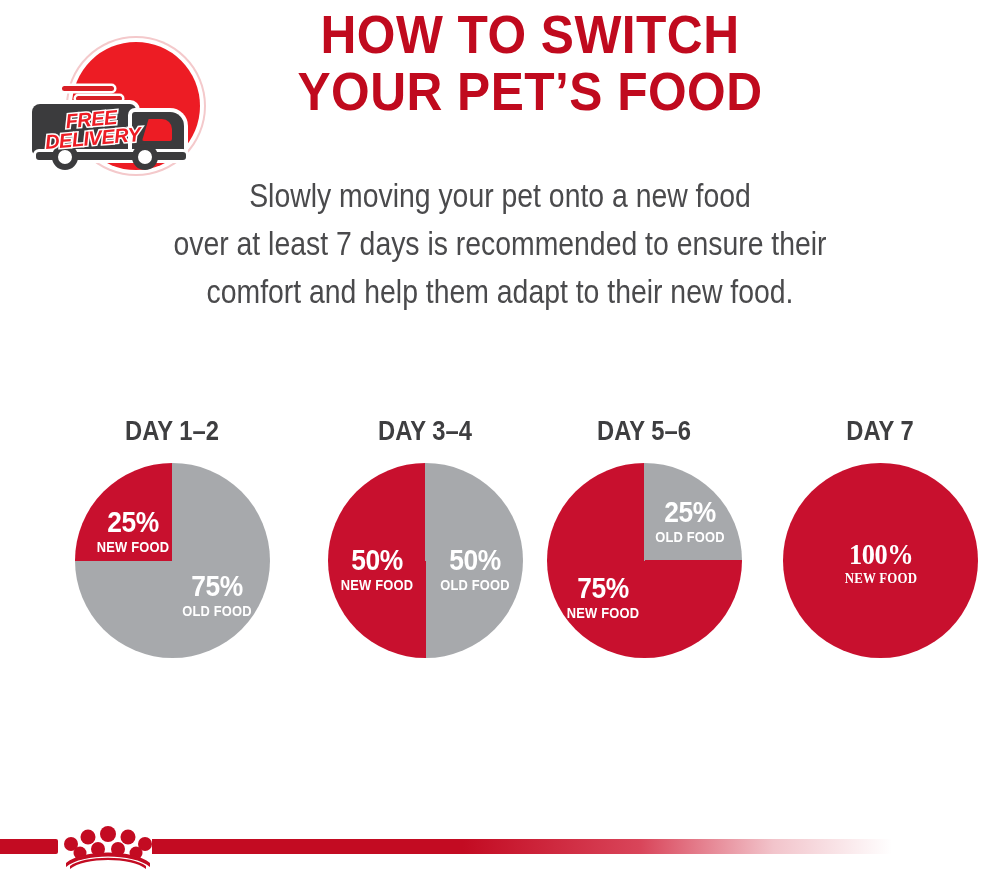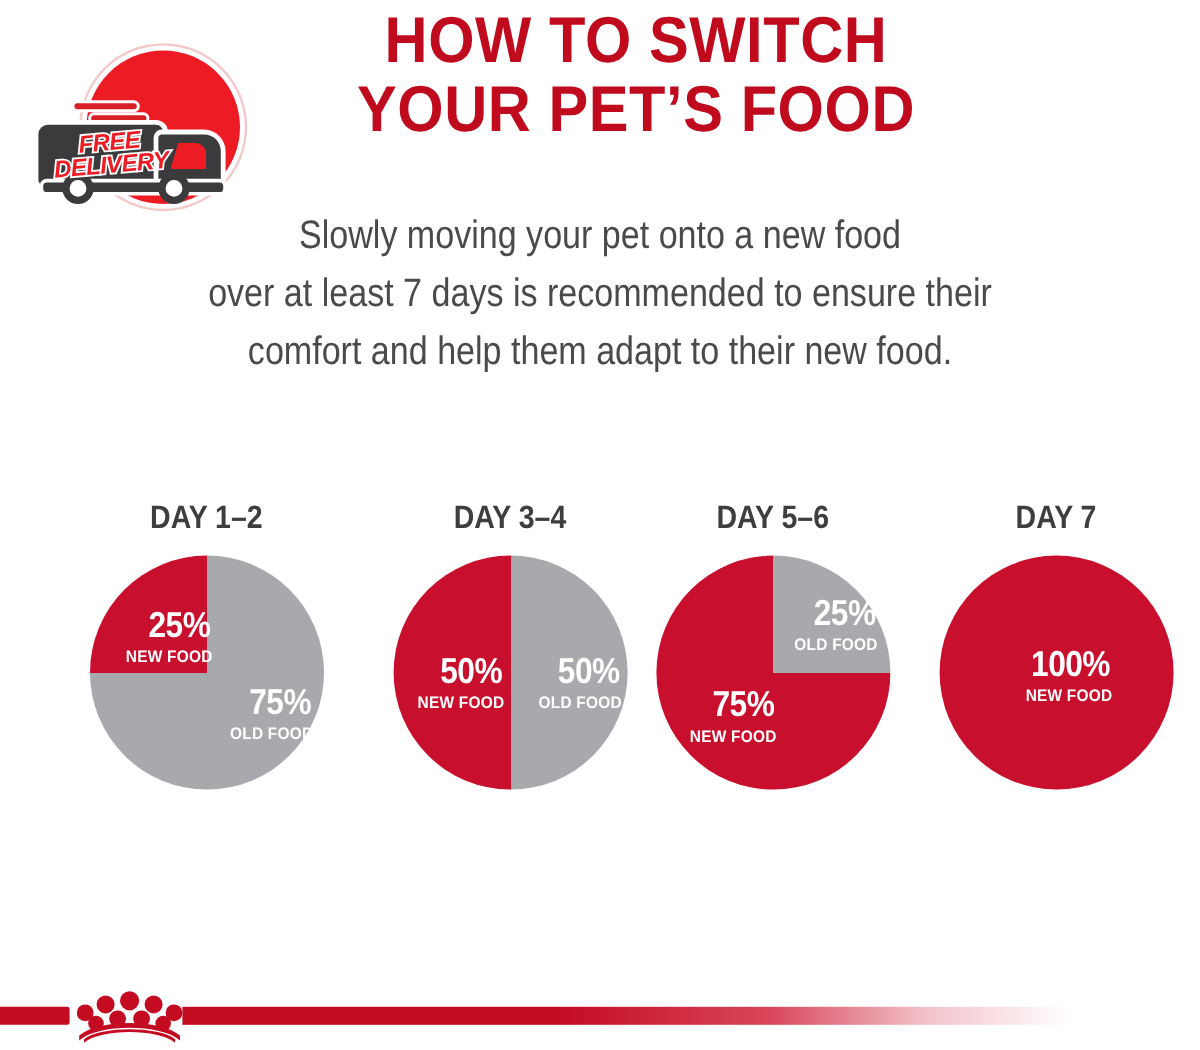--- a/index.html
+++ b/index.html
@@ -162,21 +162,21 @@
 
   .pie {
     position: relative;
     width: 195px; height: 195px;
     margin: 0 auto;
     border-radius: 50%;
   }
   .pie-slice-label {
     position: absolute;
     color: #ffffff;
-    text-align: right;
+    text-align: center;
     line-height: 1;
     white-space: nowrap;
   }
   .pie-slice-label .pct {
     display: block;
     font-weight: bold;
     font-size: 30px;
     letter-spacing: -0.5px;
     transform: scaleX(0.88);
   }
@@ -287,21 +287,21 @@
       <div class="pie-slice-label" style="left:8px;top:110px;width:96px;">
         <span class="pct">75%</span>
         <span class="who">NEW FOOD</span>
       </div>
     </div>
   </div>
 
   <div class="pie-cell c3">
     <div class="day-label">DAY 7</div>
     <div class="pie" id="pie3" style="background: rgb(200, 16, 46);">
-      <div class="pie-slice-label" style="left:48px;top:76px;width:100px;">
+      <div class="pie-slice-label" style="left:48px;top:76px;width:100px;font-family:Liberation Serif, serif;">
         <span class="pct">100%</span>
         <span class="who">NEW FOOD</span>
       </div>
     </div>
   </div>
 
 </div>
 
 <div class="footer">
   <div class="bar-left"></div>

